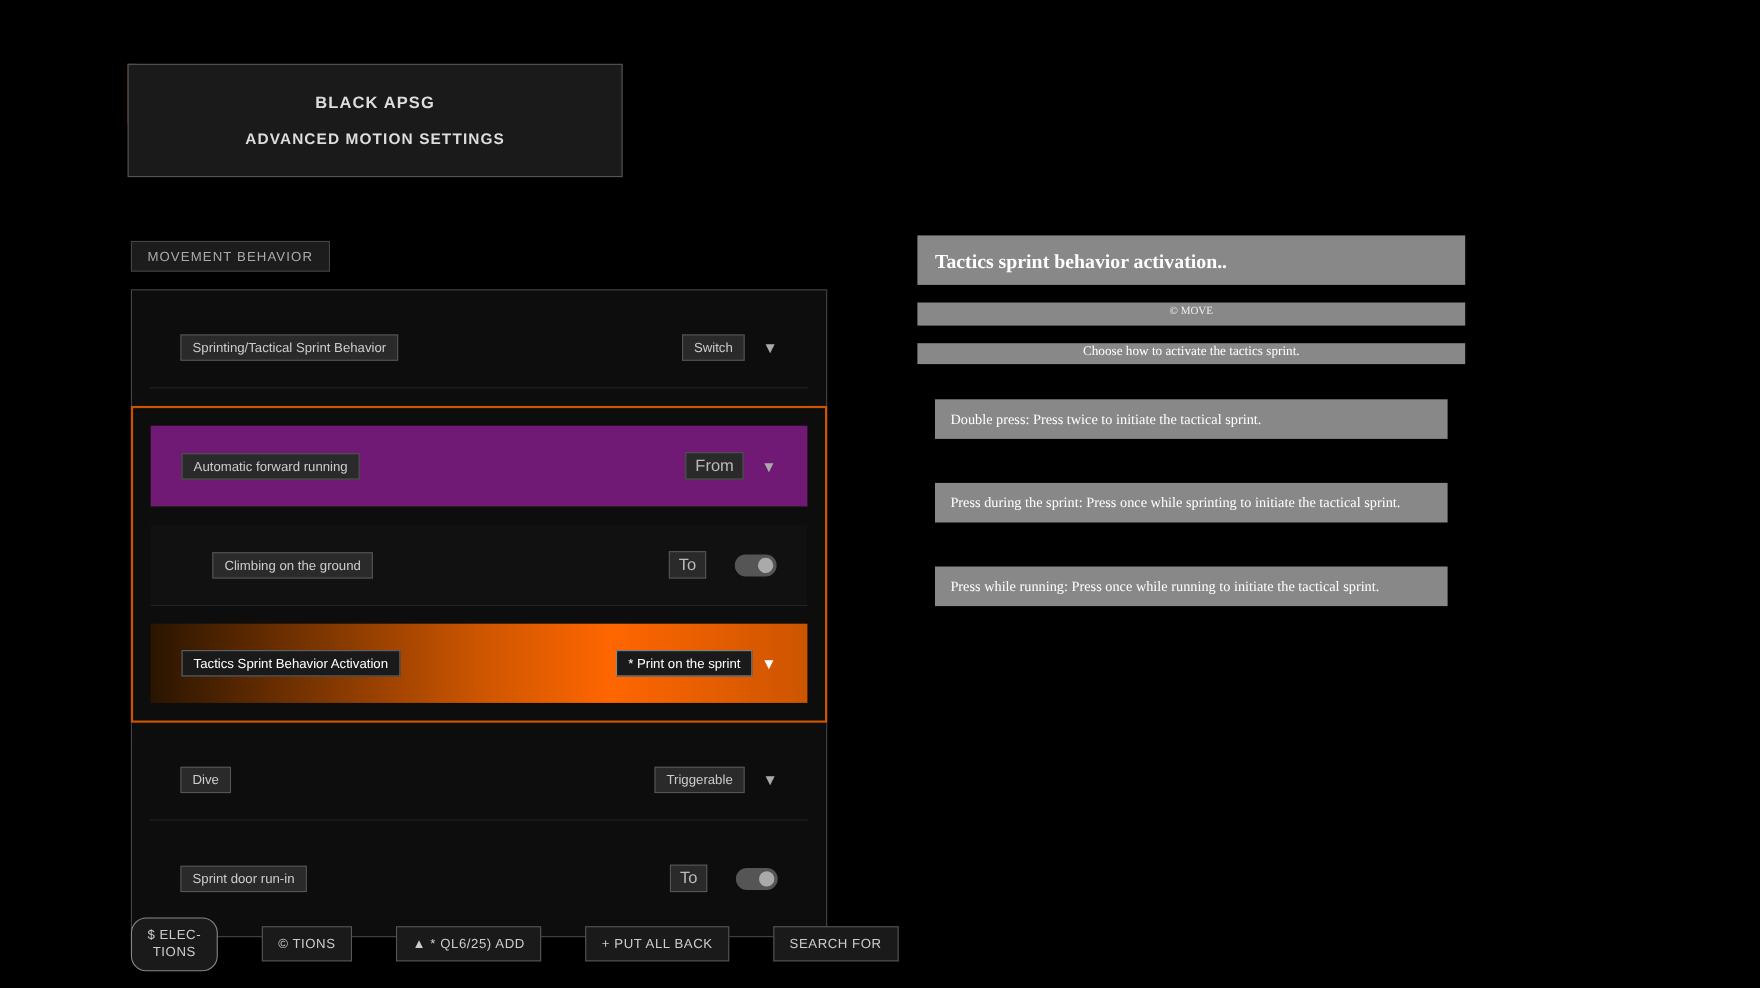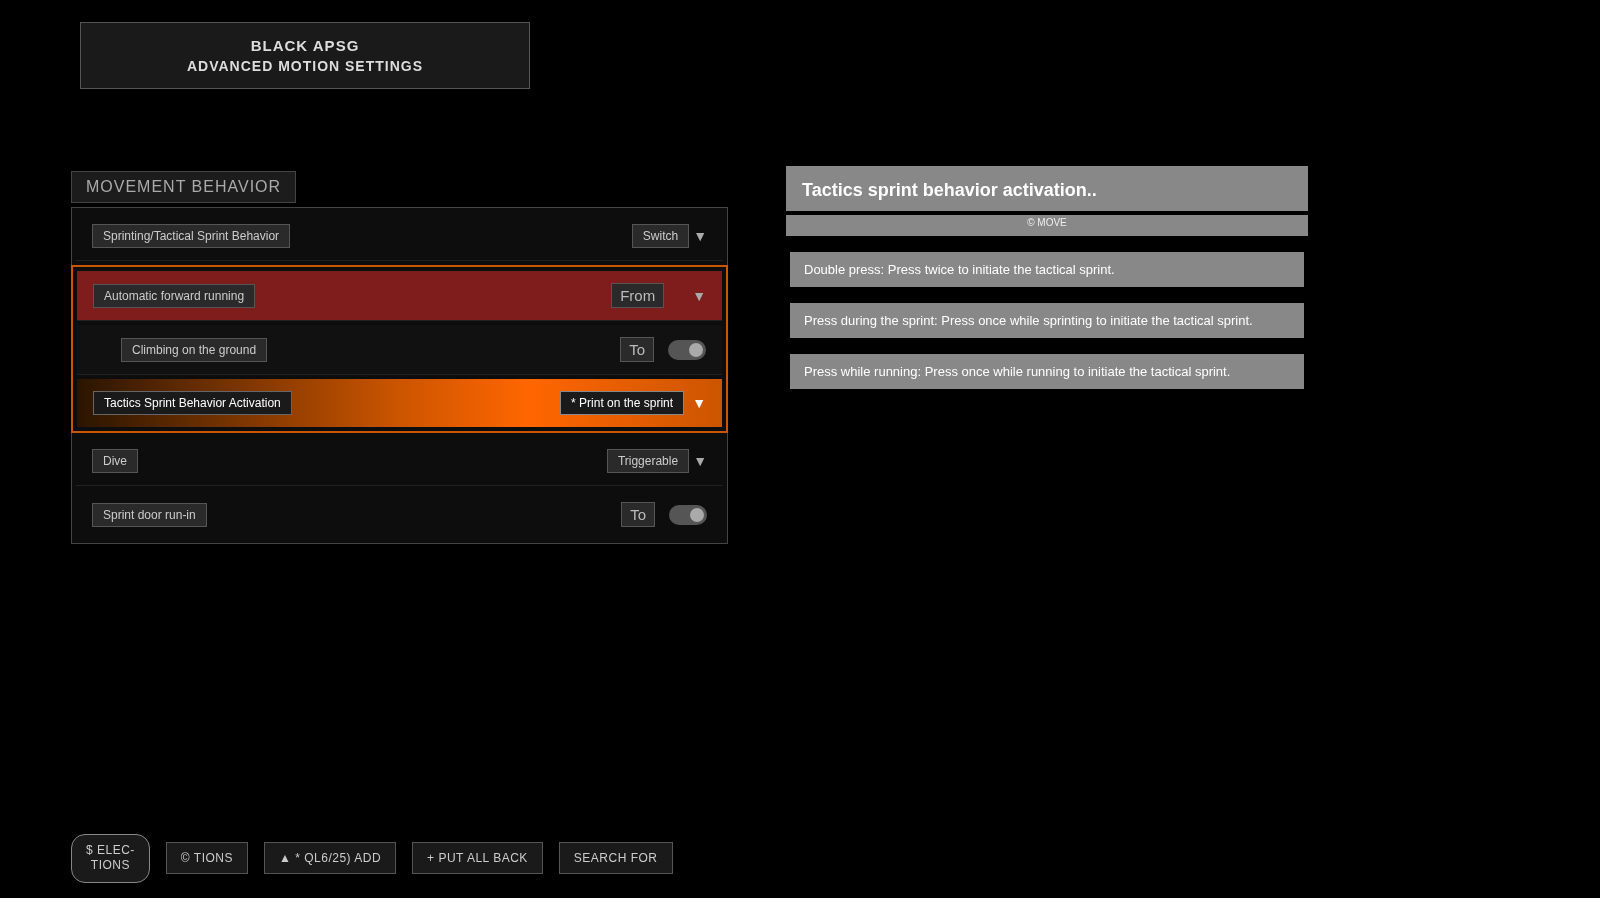--- a/index.html
+++ b/index.html
@@ -1,15 +1,15 @@
 <!DOCTYPE html>
 <html><head>
   <meta charset="utf-8">
   <style>
-    * { box-sizing: border-box; margin: 4px; padding: 0; }
+    * { box-sizing: border-box; margin: 16px; padding: 0; }
     body {
       background: #000;
       color: #ccc;
       font-family: 'Arial', sans-serif;
       font-size: 13px;
       width: 1600px;
       height: 898px;
       overflow: hidden;
       position: relative;
     }
@@ -51,21 +51,21 @@
       position: absolute;
       top: 155px;
       left: 55px;
       width: 665px;
     }
 
     .section-header {
       background: #1c1c1c;
       border: 1px solid #444;
       padding: 6px 14px;
-      font-size: 16px;
+      font-size: 12px;
       color: #aaa;
       letter-spacing: 1px;
       display: inline-block;
       margin-bottom: 0;
     }
 
     .section-body {
       border: 1px solid #444;
       background: #0d0d0d;
     }
@@ -160,20 +160,21 @@
     .row-highlighted .chevron {
       color: #fff;
     }
 
     
     .info-panel {
       position: absolute;
       top: 150px;
       left: 770px;
       width: 530px;
+      font-family: Liberation Serif, serif;
     }
 
     .info-title {
       background: #888;
       color: #fff;
       font-size: 18px;
       padding: 14px 16px 10px;
       font-weight: bold;
     }
 
@@ -240,22 +241,21 @@
     .badge {
       background: #2a2a2a;
       border: 1px solid #555;
       padding: 3px 8px;
       font-size: 15px;
       color: #bbb;
       margin-left: 10px;
     }
 
     .row-sub {
-      background: #7f1d1d;
-      gap: 24px;
+      background: #701a75;
     }
     .row-sub-indent {
       background: #111;
       padding-left: 40px;
     }
   </style>
 </head>
 <body>
 
 <div class="title-accent"></div>
@@ -313,20 +313,21 @@
       <span class="badge">To</span>
       <div class="toggle on"></div>
     </div>
 
   </div>
 </div>
 
 <div class="info-panel">
   <div class="info-title">Tactics sprint behavior activation..</div>
   <div class="info-copyright">© MOVE</div>
+  <div class="info-subtitle">Choose how to activate the tactics sprint.</div>
   <div class="info-options">
     <div class="info-option">Double press: Press twice to initiate the tactical sprint.</div>
     <div class="info-option">Press during the sprint: Press once while sprinting to initiate the tactical sprint.</div>
     <div class="info-option">Press while running: Press once while running to initiate the tactical sprint.</div>
   </div>
 </div>
 
 <div class="bottom-bar">
   <button class="btn btn-accent" style="white-space:pre-line; line-height:1.3;border-radius:14px;">$ ELEC-
 TIONS</button>

